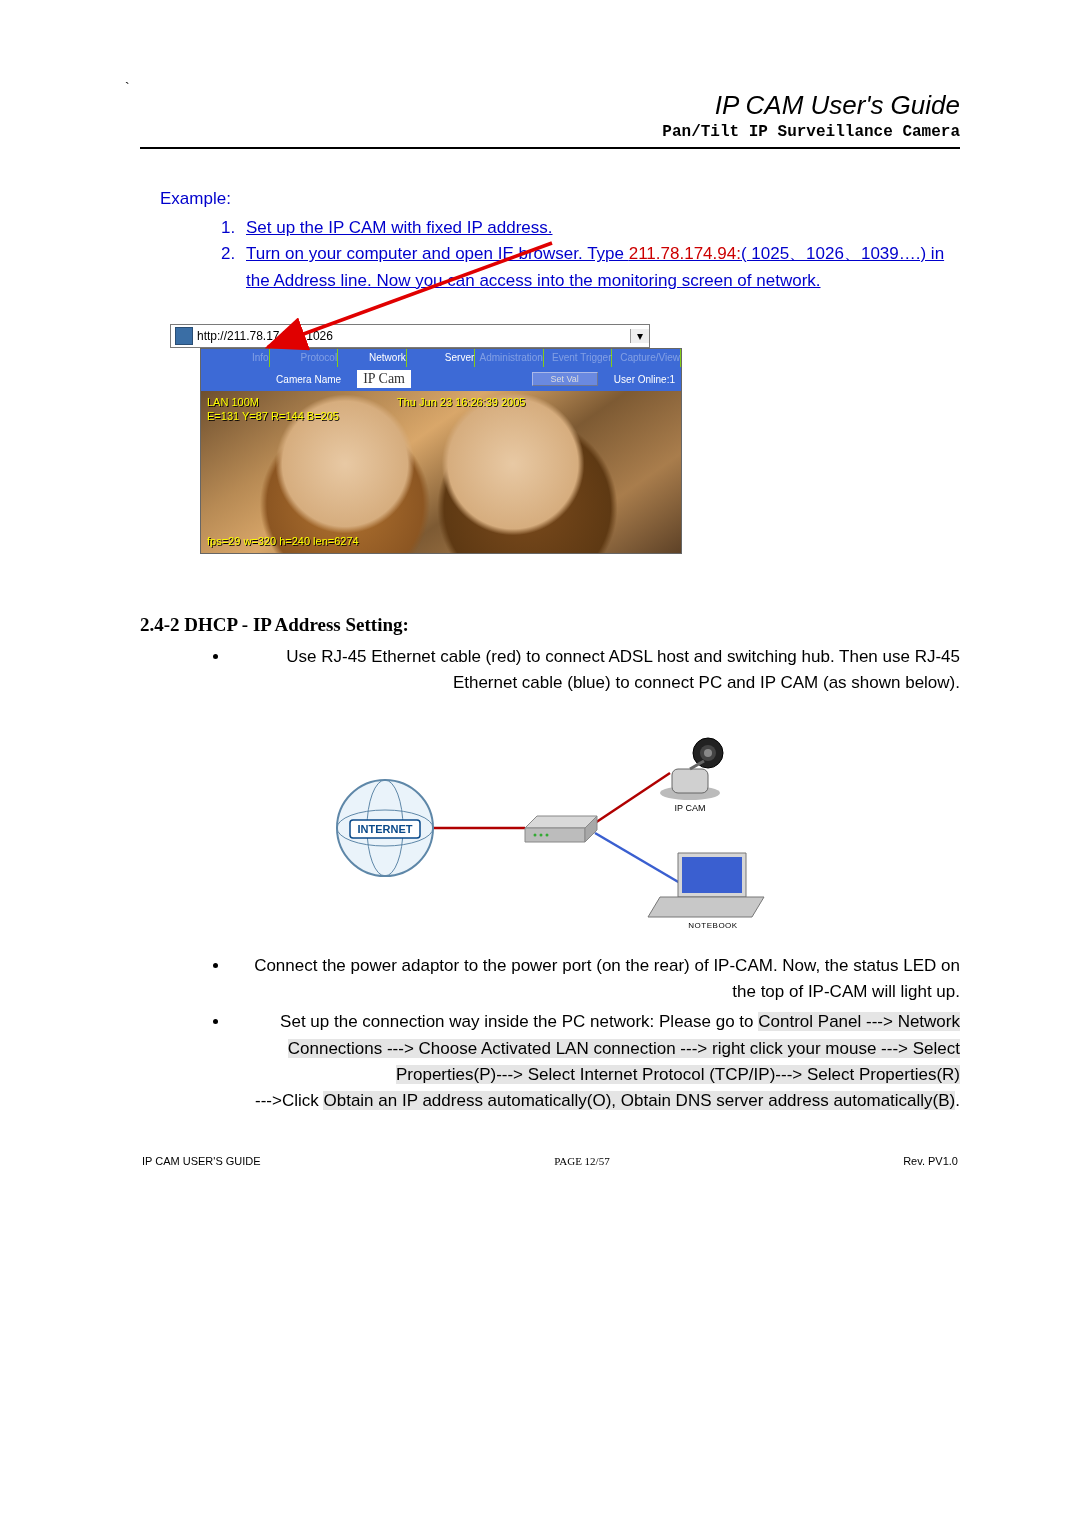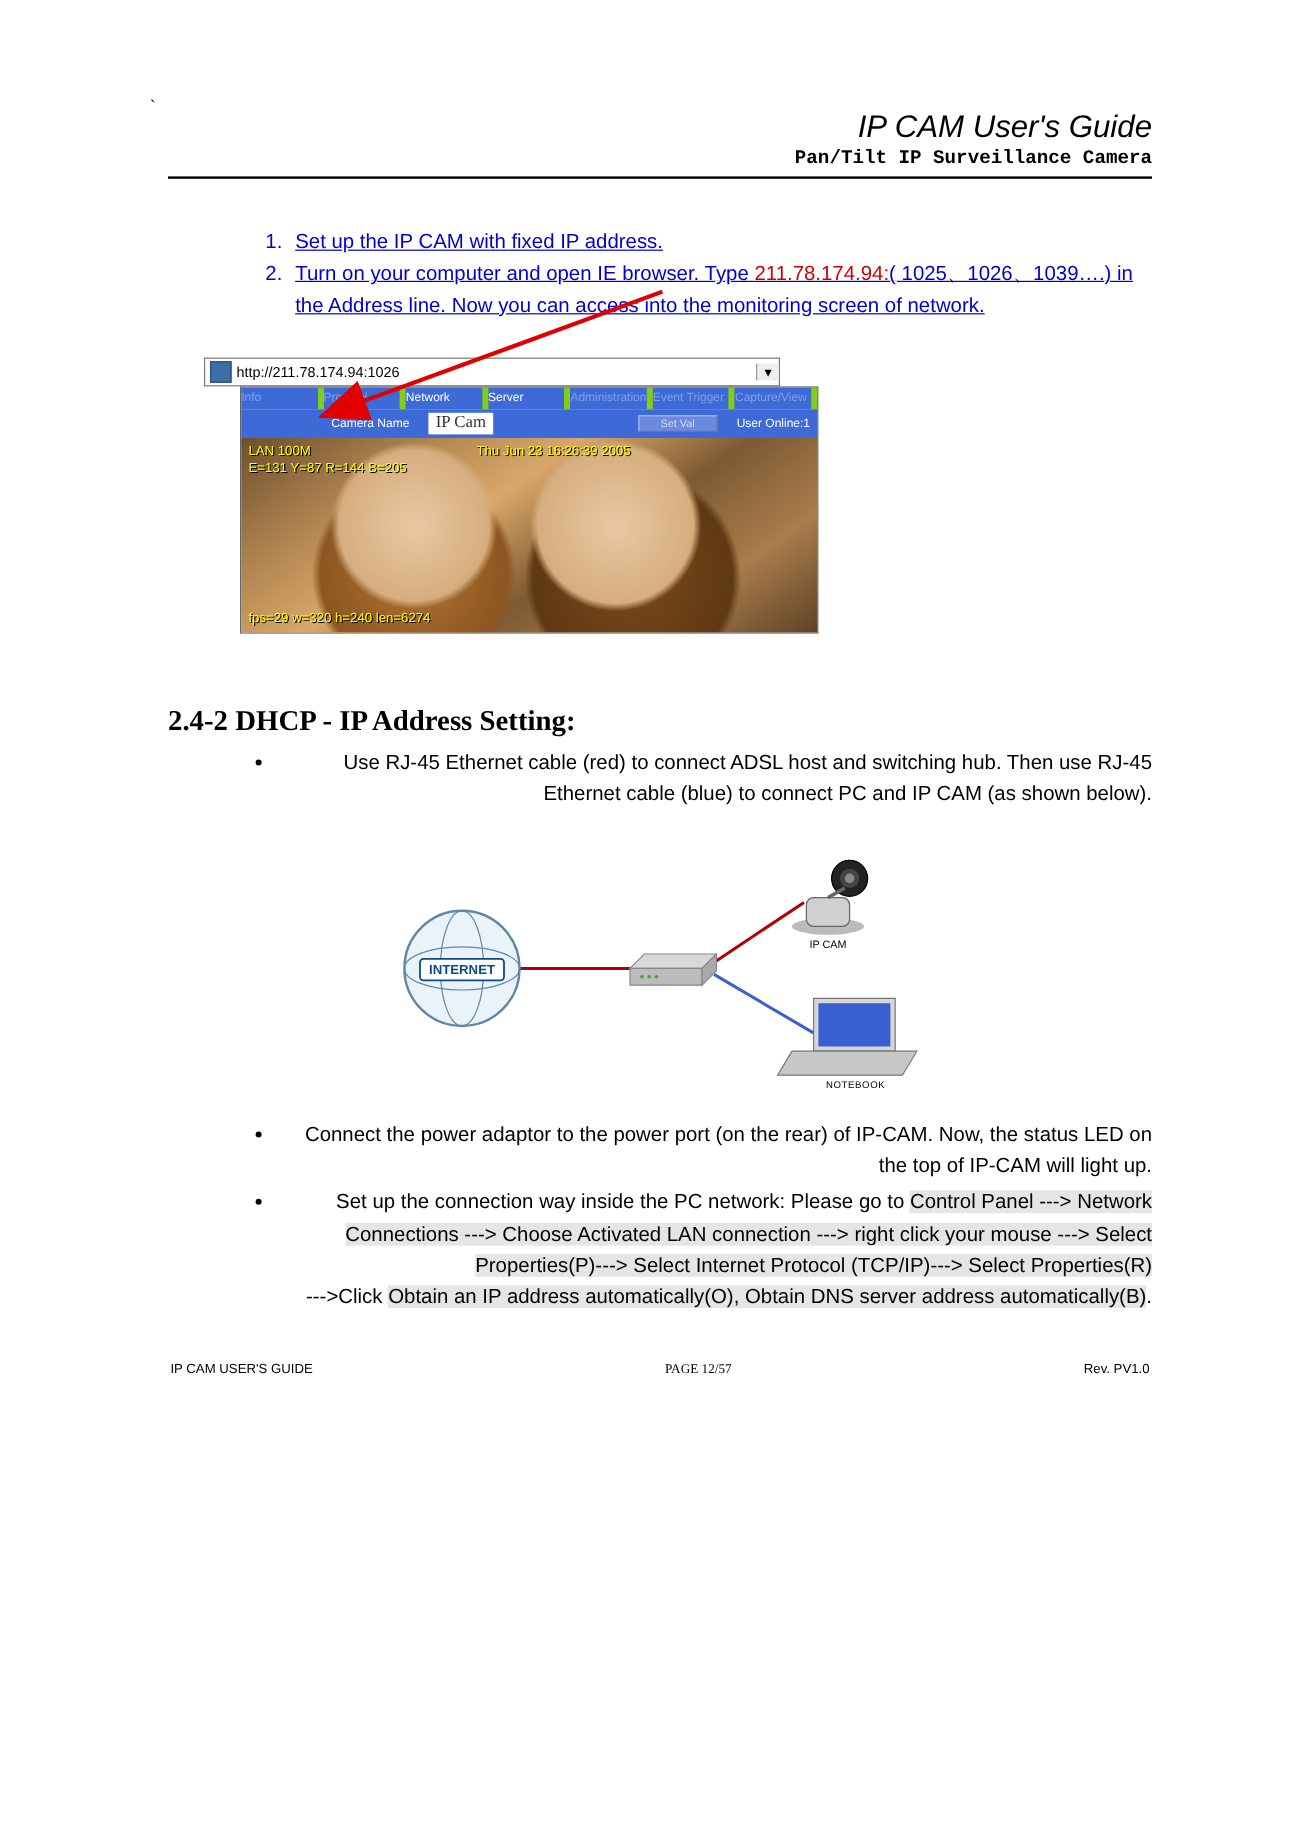--- a/index.html
+++ b/index.html
@@ -104,23 +104,23 @@
   }
   .cam-tabs {
     display: flex;
     font-size: 10px;
     color: #fff;
     height: 18px;
     background: #3d6ad6;
   }
   .cam-tab {
     flex: 1;
-    text-align: left;
+    text-align: right;
     line-height: 18px;
-    border-right: 5px solid #84cc16;
+    border-right: 1px solid #84cc16;
   }
   .cam-tab.dim { color: rgba(255,255,255,0.35); }
   .cam-row2 {
     background: #3d6ad6;
     display: flex;
     align-items: center;
     height: 24px;
     padding: 0 6px;
     font-size: 10px;
     color: #fff;
@@ -174,21 +174,21 @@
   }
 
   
   .arrow-layer {
     position: absolute;
     pointer-events: none;
   }
 
   .section-heading {
     font-weight: bold;
-    font-size: 24px;
+    font-size: 19px;
     font-family: "Times New Roman", serif;
     margin: 60px 0 8px 0;
   }
   ul.bullets {
     list-style: disc;
     margin: 0 0 0 60px;
     padding: 0 0 0 30px;
     font-size: 17px;
     line-height: 1.55;
     text-align: right;
@@ -217,20 +217,21 @@
 <div class="page">
 
   <div class="backtick-stray">`</div>
 
   <div class="header-block">
     <div class="doc-title">IP CAM User's Guide</div>
     <div class="doc-subtitle">Pan/Tilt IP Surveillance Camera</div>
   </div>
   <hr class="hr-thick">
 
+  <div class="example-label">Example:</div>
 
   <ol class="numbered">
     <li><span>Set up the IP CAM with fixed IP address.</span></li>
     <li>
       <span>Turn on your computer and open IE browser. Type </span><span class="red-text">211.78.174.94:</span><span>( 1025、1026、1039….) in the Address line. Now you can access into the monitoring screen of network.</span>
     </li>
   </ol>
 
   <svg class="arrow-layer" width="360" height="160" style="left:262px; top:235px;">
     <defs>

